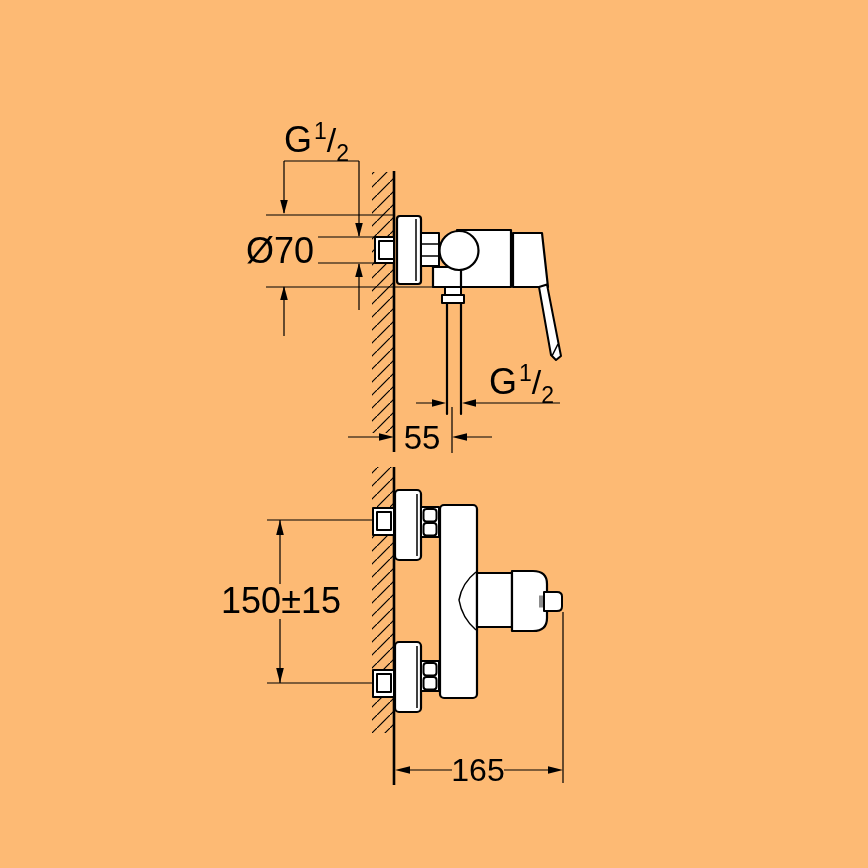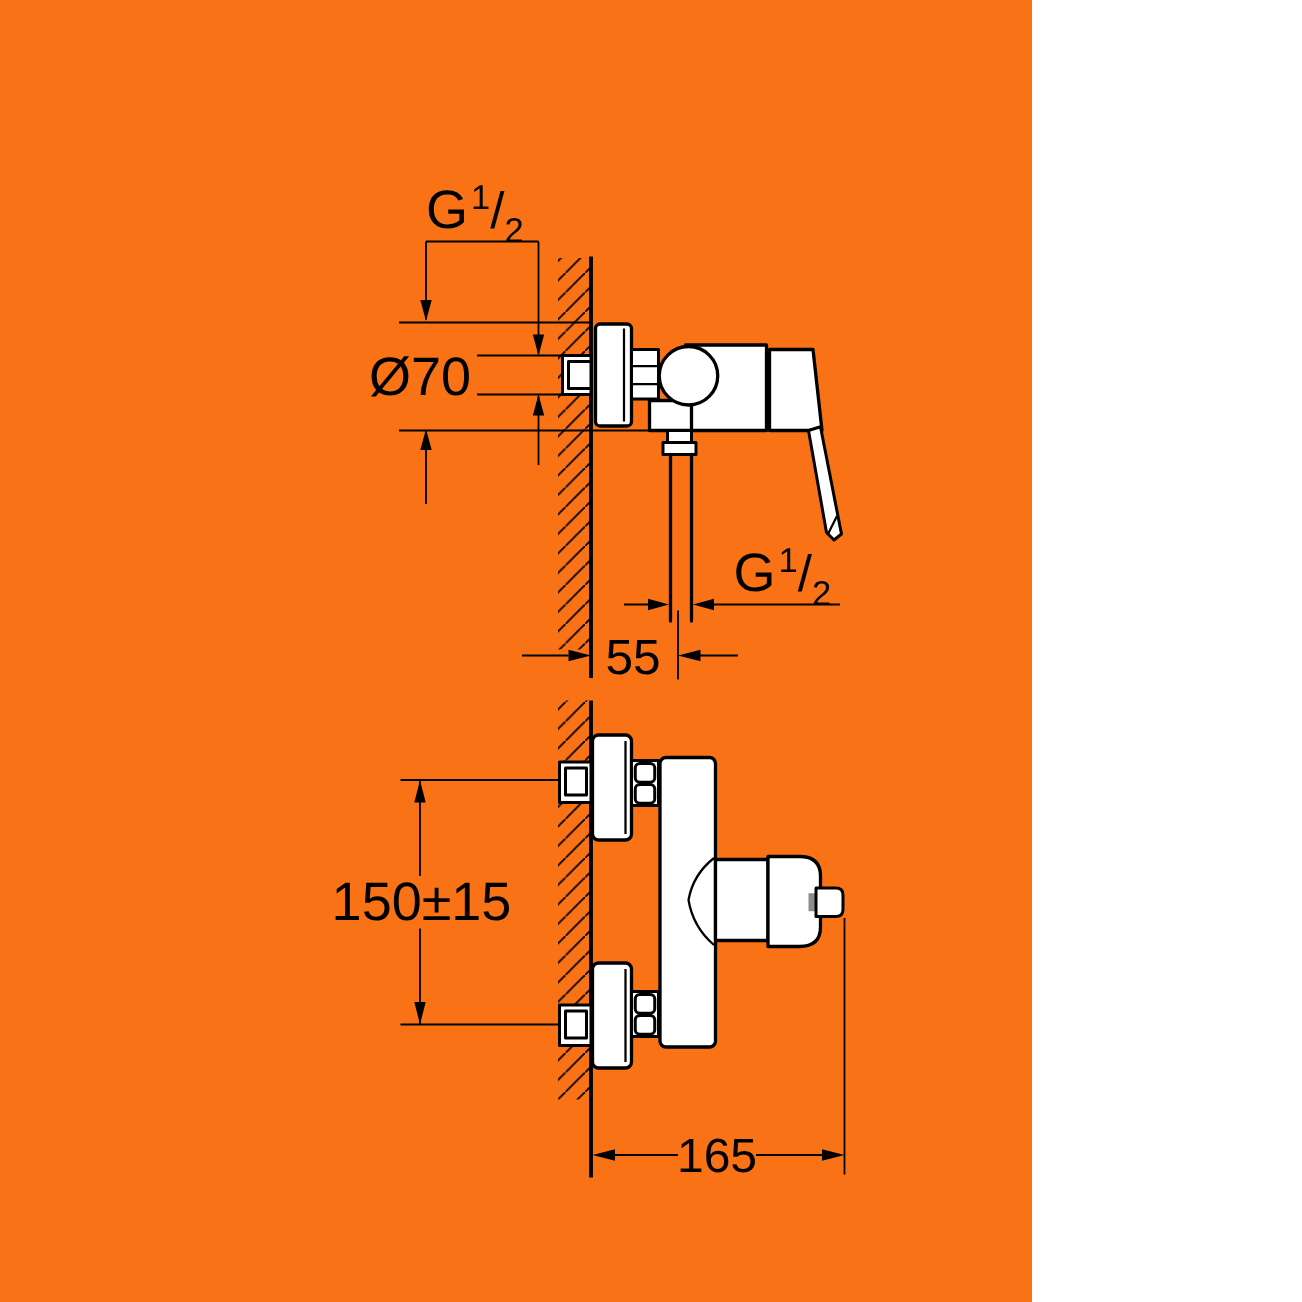--- a/index.html
+++ b/index.html
@@ -1,16 +1,16 @@
 <!DOCTYPE html>
 <html><head>
 <meta charset="utf-8">
 <style>
   html,body{margin:0;padding:0;background:#ffffff;}
-  .canvas{width:688px;height:868px;background:#f97316;position:relative;overflow:hidden;}
+  .canvas{width:868px;height:868px;background:#fdba74;position:relative;overflow:hidden;}
   svg{display:block;}
   .part{fill:#ffffff;stroke:#000;stroke-width:2.2;stroke-linejoin:round;}
   .part-thin{fill:#ffffff;stroke:#000;stroke-width:2;stroke-linejoin:round;}
   .edge{fill:none;stroke:#000;stroke-width:2.2;stroke-linecap:round;}
   .edge-thin{fill:none;stroke:#000;stroke-width:1.5;}
   .wall{fill:none;stroke:#000;stroke-width:2.6;}
   .dim{fill:none;stroke:#000;stroke-width:1.2;}
   .arr{fill:#000;stroke:none;}
   .dtext{font-family:"Liberation Sans",sans-serif;font-size:36px;fill:#000;}
   .dtext-s{font-family:"Liberation Sans",sans-serif;font-size:33px;fill:#000;}

